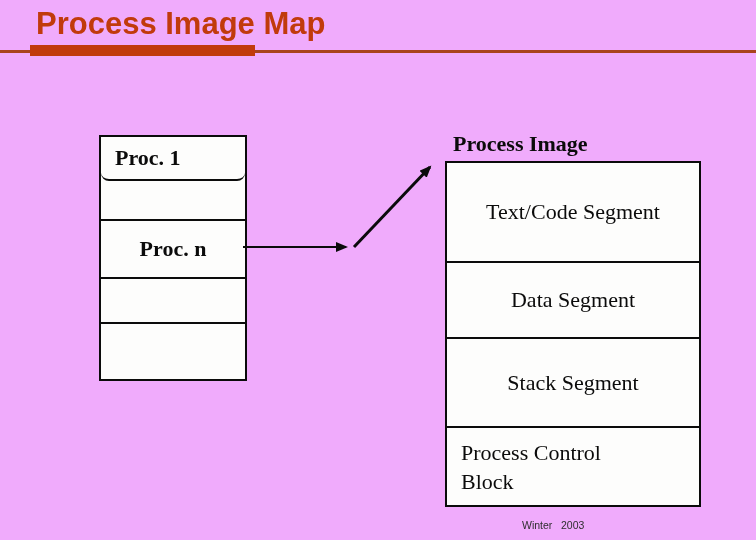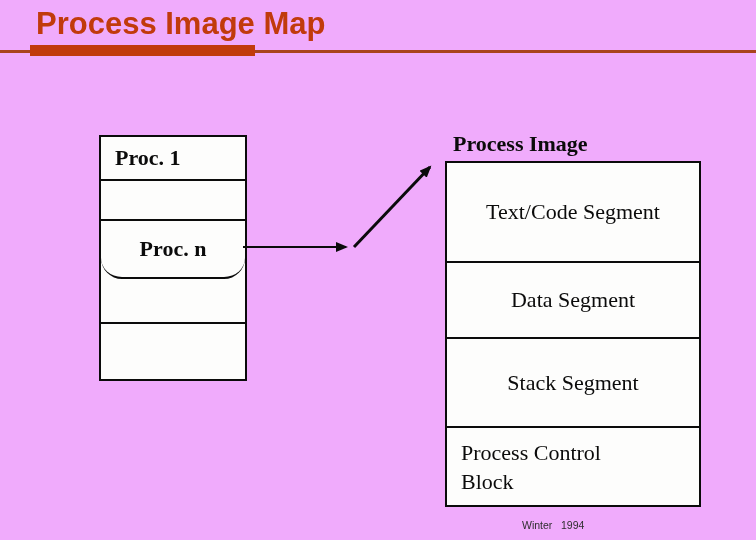--- a/index.html
+++ b/index.html
@@ -72,23 +72,23 @@
     box-sizing: border-box;
     border-bottom: 2px solid #0b0b0b;
     display: flex;
     align-items: center;
     font-family: "Liberation Serif", serif;
     font-size: 22px;
     font-weight: bold;
     color: #0b0b0b;
   }
   .pt-row:last-child { border-bottom: none; }
-  .pt-row.r0 { height: 44px; justify-content: flex-start; padding-left: 14px; }
+  .pt-row.r0 { height: 44px; justify-content: flex-start; padding-left: 14px; border-radius: 8px; }
   .pt-row.r1 { height: 40px; }
-  .pt-row.r2 { height: 58px; justify-content: center; border-radius: 21px; }
+  .pt-row.r2 { height: 58px; justify-content: center; }
   .pt-row.r3 { height: 45px; }
   .pt-row.r4 { height: 55px; }
 
   
   .process-image {
     position: absolute;
     left: 445px;
     top: 161px;
     width: 252px;
     border: 2px solid #0b0b0b;
@@ -188,16 +188,16 @@
       <span class="seg-text">Data Segment</span>
     </div>
     <div class="pi-row s2">
       <span class="seg-text">Stack Segment</span>
     </div>
     <div class="pi-row s3">
       <span class="seg-text">Process Control Block</span>
     </div>
   </div>
 
-  <div class="footer-item footer-term">Winter 1994</div>
+  <div class="footer-item footer-term">Winter 2003</div>
   <div class="footer-item footer-page">Page 28</div>
 
 </div>
 
 </body></html>

